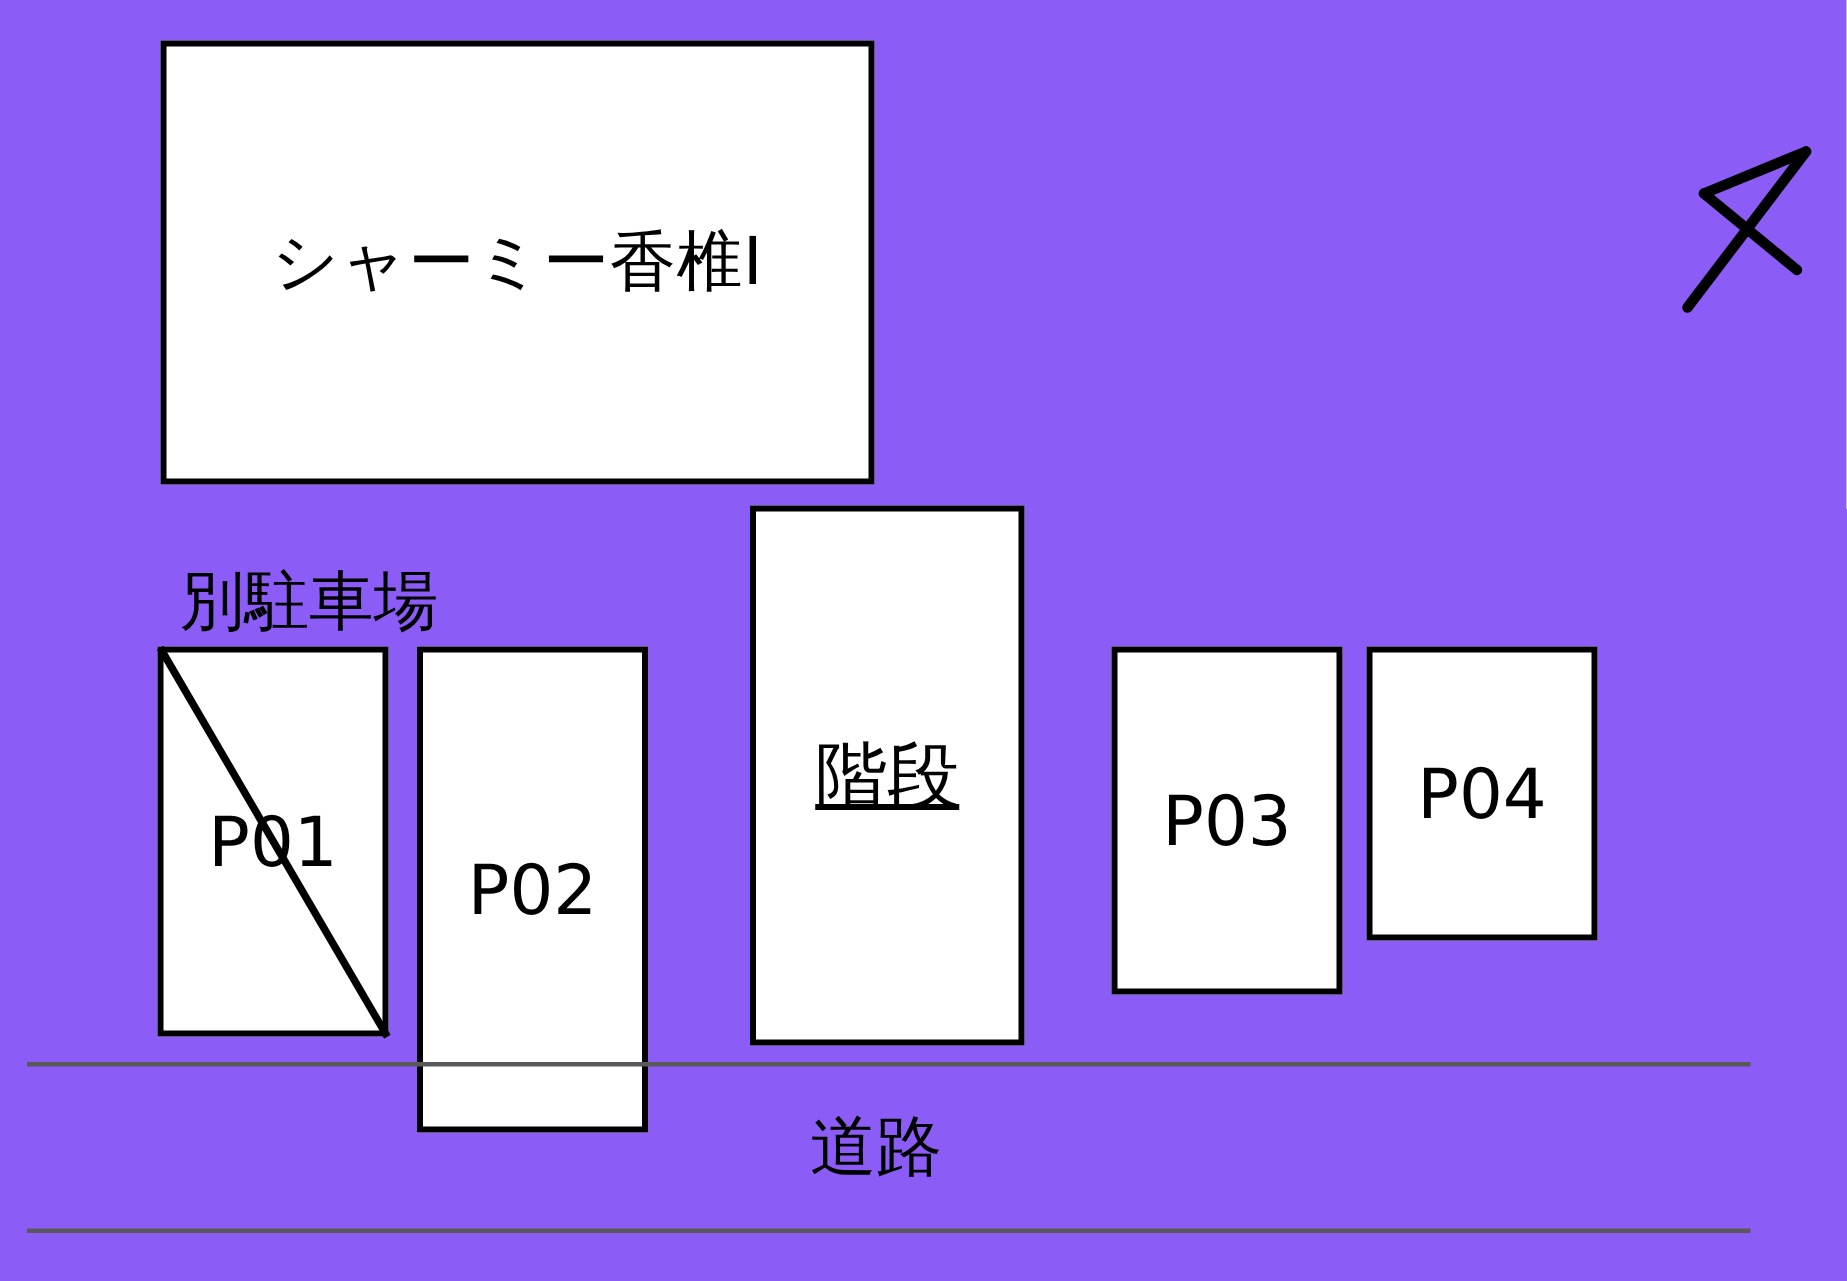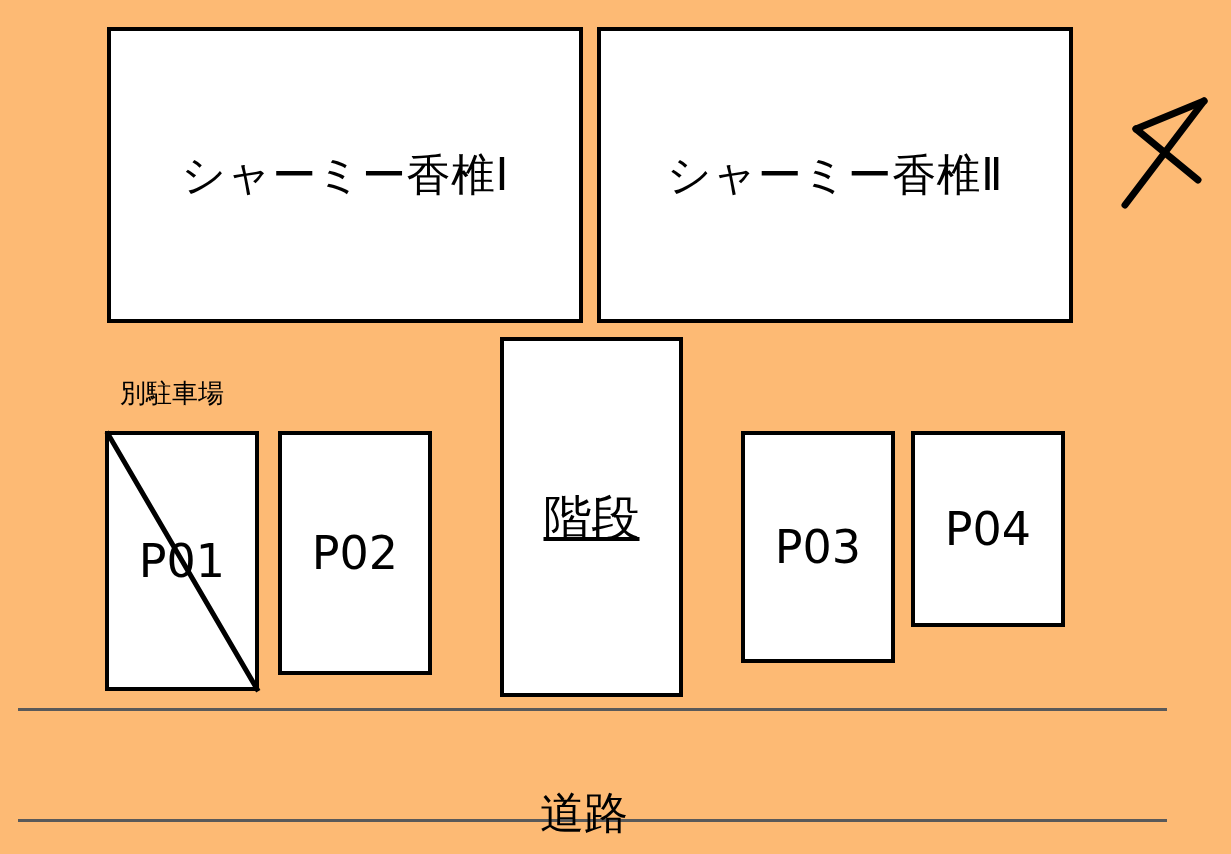--- a/index.html
+++ b/index.html
@@ -9,21 +9,21 @@
     background: #ffffff;
   }
   body {
     font-family: "DejaVu Sans", "Liberation Sans", sans-serif;
     color: #000000;
   }
   #canvas {
     position: relative;
     width: 1231px;
     height: 854px;
-    background: #fdba74;
+    background: #8b5cf6;
     overflow: hidden;
   }
   .box {
     position: absolute;
     box-sizing: border-box;
     border: 4px solid #000000;
     background: #ffffff;
     display: flex;
     align-items: center;
     justify-content: center;
@@ -42,75 +42,71 @@
     font-weight: 400;
   }
   .stair-label {
     font-size: 48px;
     line-height: 1;
     white-space: nowrap;
     font-weight: 400;
   }
   .free-label {
     position: absolute;
-    font-size: 26px;
+    font-size: 43px;
     line-height: 1;
     white-space: nowrap;
     font-weight: 400;
   }
   .road-line {
     position: absolute;
     background: #595959;
     height: 3px;
   }
   .road-label {
     position: absolute;
     font-size: 44px;
     line-height: 1;
     white-space: nowrap;
     font-weight: 400;
-    margin-top: 48px;
   }
   .overlay-svg {
     position: absolute;
     left: 0;
     top: 0;
     width: 1231px;
     height: 854px;
     pointer-events: none;
   }
   
   #building-1 { left: 107px; top: 27px; width: 476px; height: 296px; }
   #building-2 { left: 597px; top: 27px; width: 476px; height: 296px; }
   
   #stall-p01 { left: 105px; top: 431px; width: 154px; height: 260px; }
-  #stall-p02 { left: 278px; top: 431px; width: 154px; height: 244px; }
+  #stall-p02 { left: 278px; top: 431px; width: 154px; height: 324px; }
   #stall-p03 { left: 741px; top: 431px; width: 154px; height: 232px; }
   #stall-p04 { left: 911px; top: 431px; width: 154px; height: 196px; }
   
   #stairs-box { left: 500px; top: 337px; width: 183px; height: 360px; text-decoration: underline; }
   
   #free-parking-label { left: 120px; top: 380px; }
   #road-line-top { left: 18px; top: 708px; width: 1149px; }
   #road-line-bottom { left: 18px; top: 819px; width: 1149px; }
   #road-label { left: 540px; top: 743px; }
   #north-arrow { position: absolute; left: 1116px; top: 85px; width: 104px; height: 128px; }
 </style>
 </head>
 <body>
 
 <div id="canvas">
 
   <div class="box" id="building-1">
     <span class="bld-label">シャーミー香椎Ⅰ</span>
   </div>
 
-  <div class="box" id="building-2">
-    <span class="bld-label">シャーミー香椎Ⅱ</span>
-  </div>
 
   <span class="free-label" id="free-parking-label">別駐車場</span>
 
   <div class="box" id="stall-p01">
     <span class="stall-label">P01</span>
   </div>
 
   <div class="box" id="stall-p02">
     <span class="stall-label">P02</span>
   </div>

